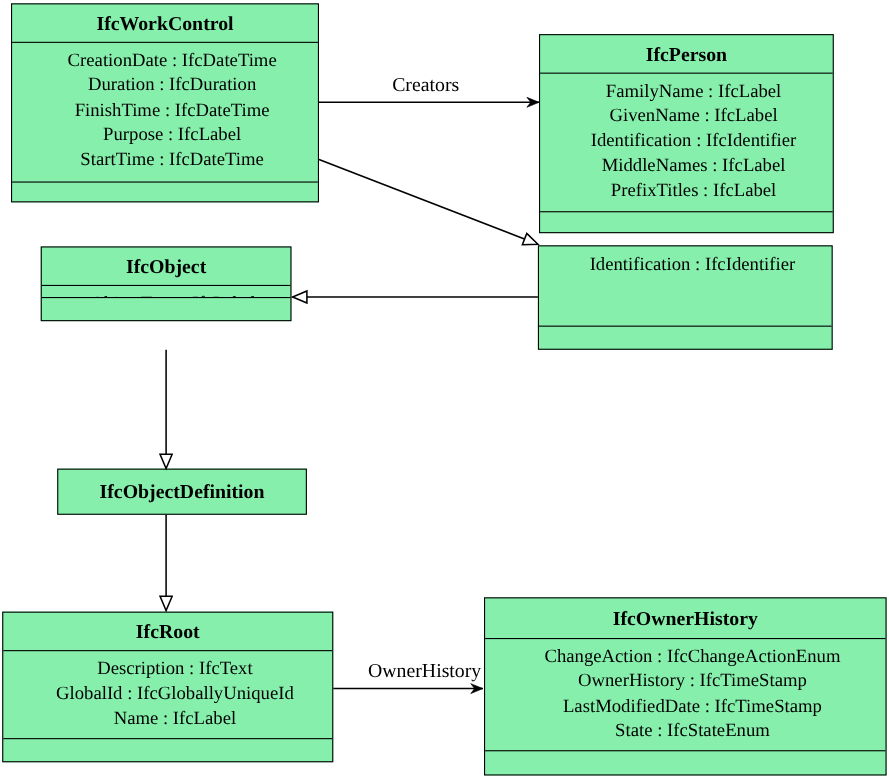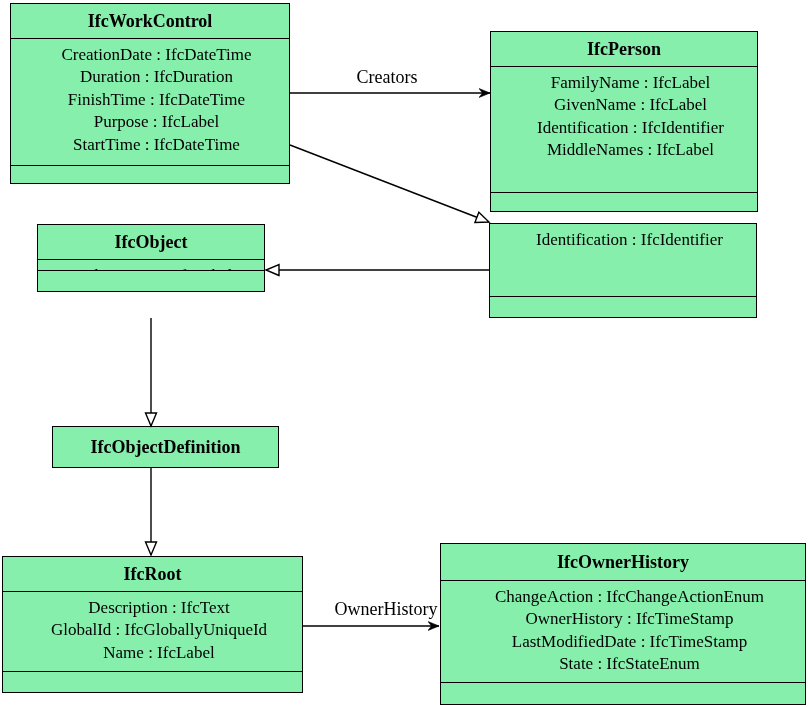--- a/index.html
+++ b/index.html
@@ -106,20 +106,21 @@
     <div class="uml-empty"></div>
   </div>
 
   <div class="uml-class box-person">
     <div class="uml-title">IfcPerson</div>
     <div class="uml-attrs">
       <div>FamilyName : IfcLabel</div>
       <div>GivenName : IfcLabel</div>
       <div>Identification : IfcIdentifier</div>
       <div>MiddleNames : IfcLabel</div>
+      <div>PrefixTitles : IfcLabel</div>
     </div>
     <div class="uml-empty"></div>
   </div>
 
   <div class="uml-class box-object">
     <div class="uml-title">IfcObject</div>
     <div class="uml-attrs">
       <div>ObjectType : IfcLabel</div>
     </div>
     <div class="uml-empty"></div>

